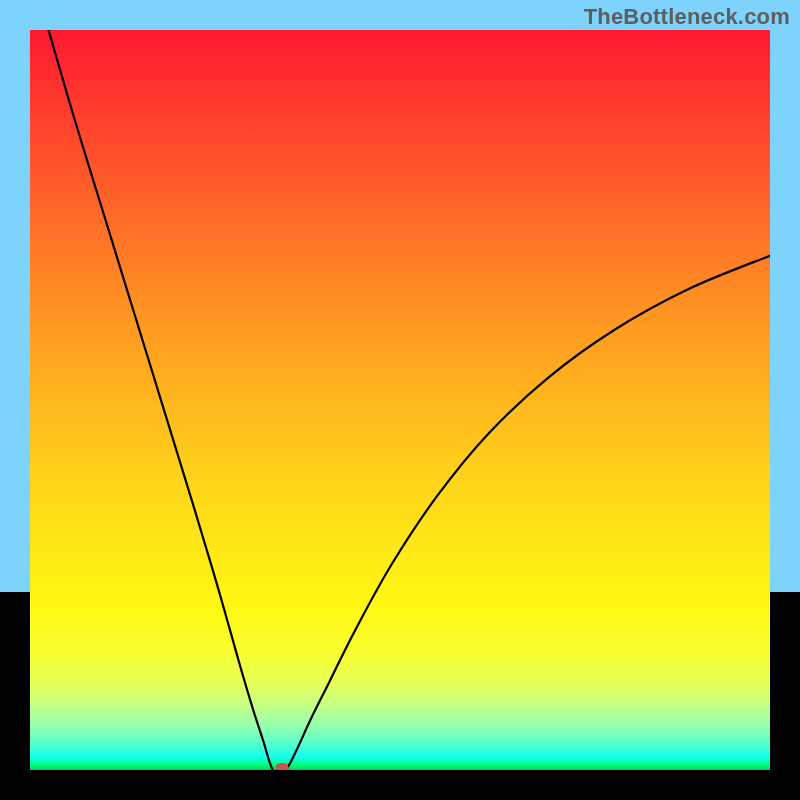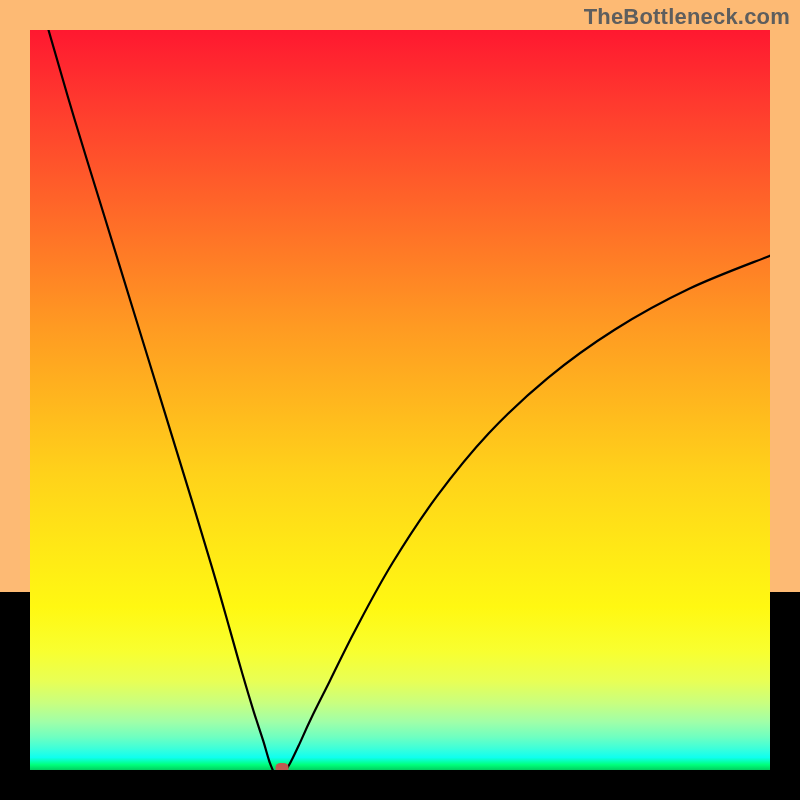--- a/index.html
+++ b/index.html
@@ -8,21 +8,21 @@
     width: 800px;
     height: 800px;
     overflow: hidden;
     background: #000;
     font-family: Arial, Helvetica, sans-serif;
   }
   .frame {
     position: relative;
     width: 800px;
     height: 592px;
-    background: #fdba74;
+    background: #7dd3fc;
   }
   .watermark {
     position: absolute;
     top: 4px;
     right: 10px;
     font-size: 22px;
     font-weight: 600;
     color: #5e5e5e;
     letter-spacing: 0.2px;
     user-select: none;

